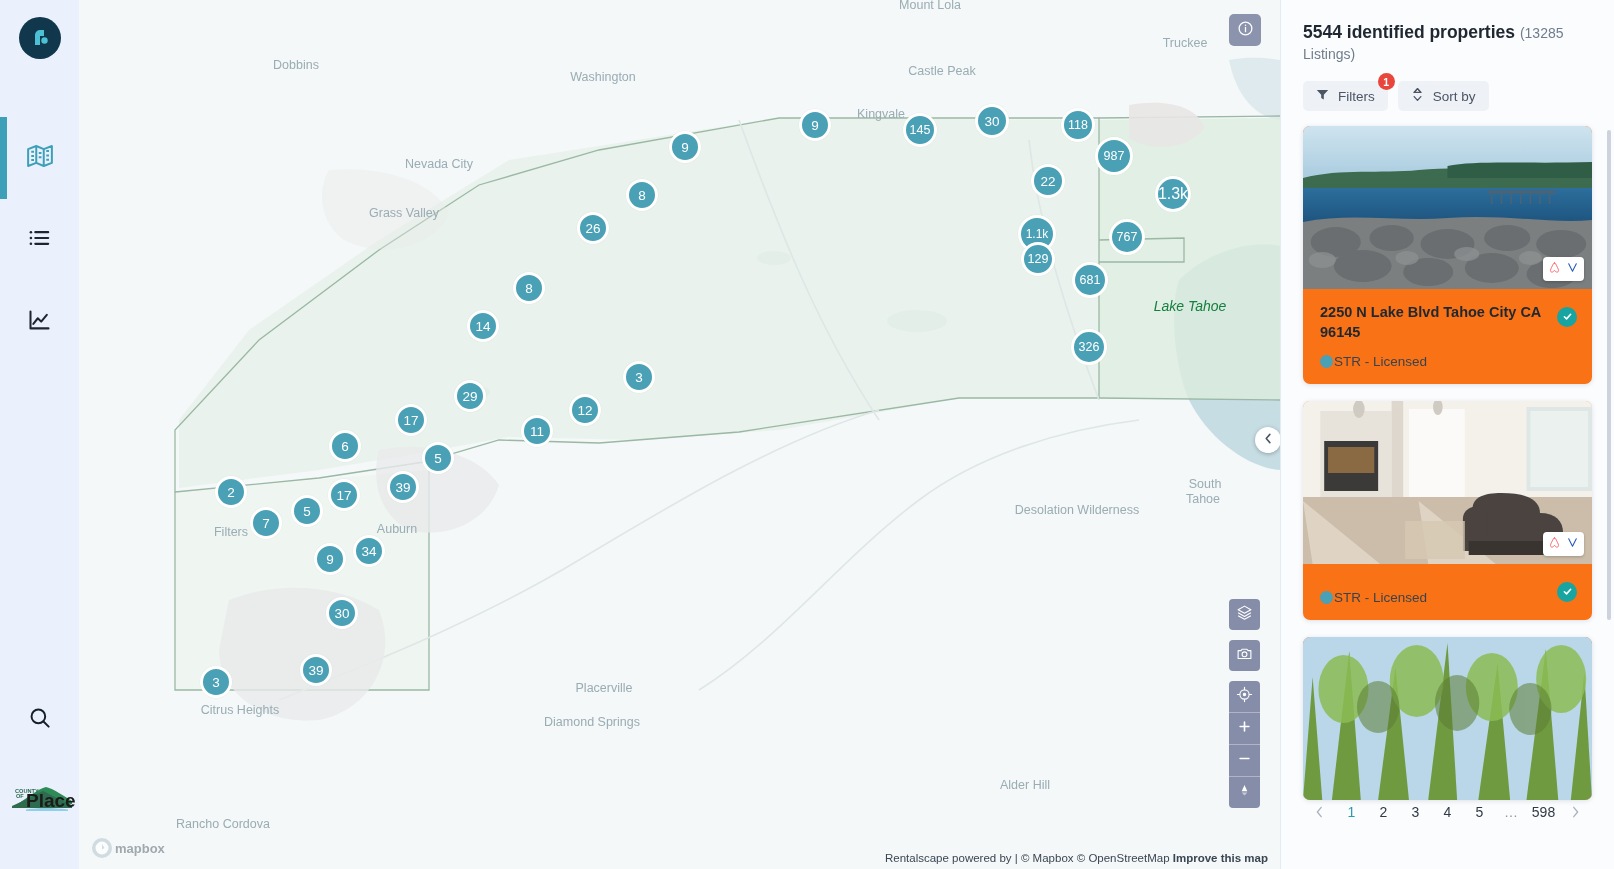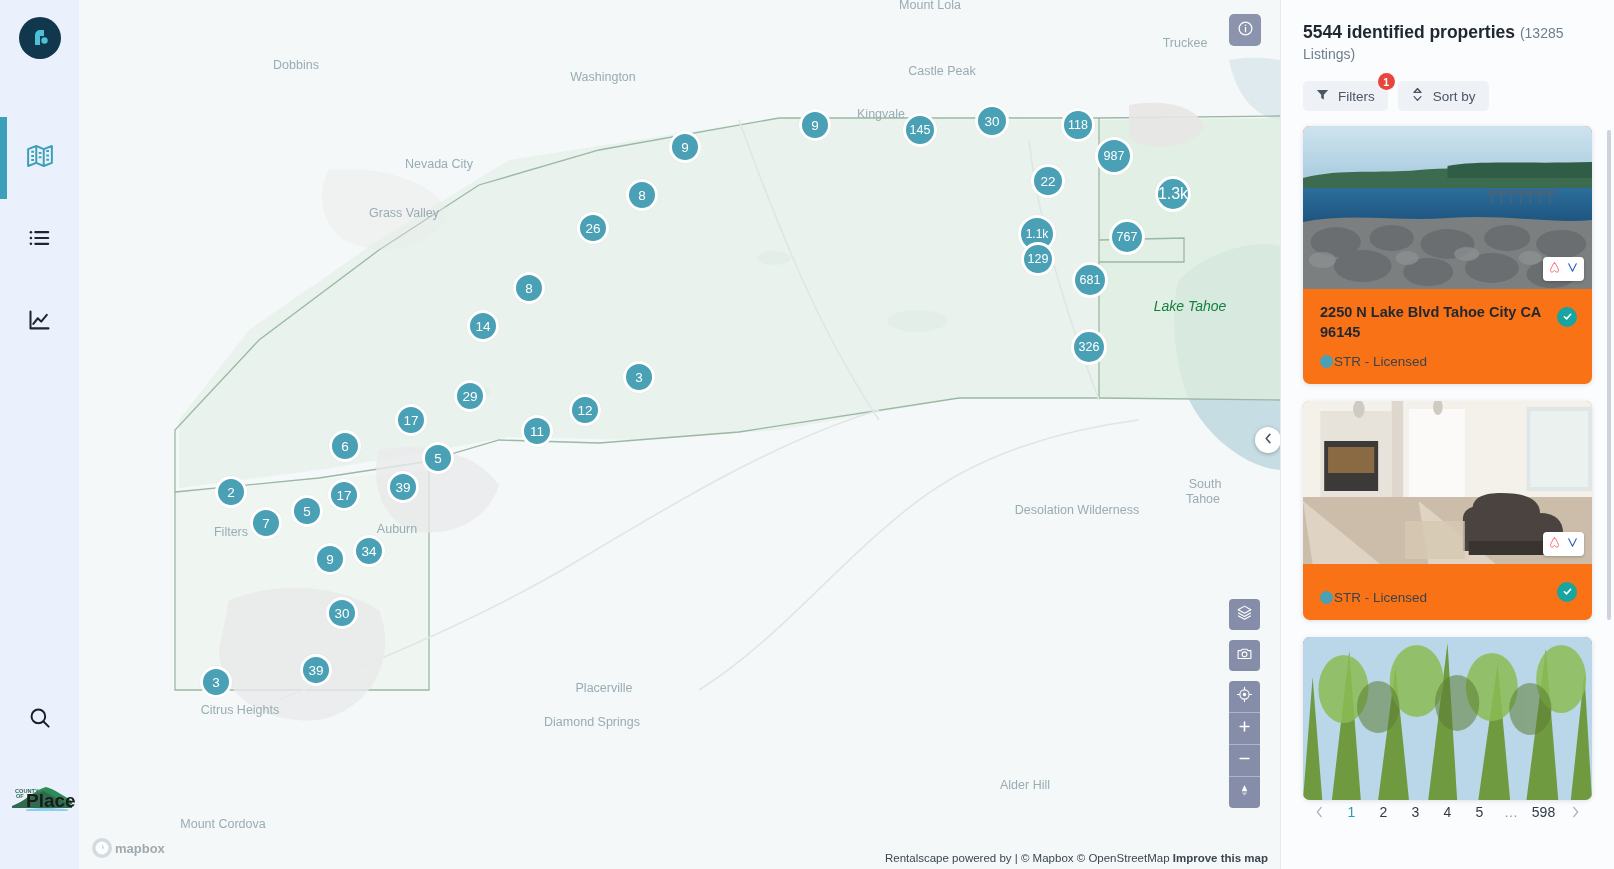--- a/index.html
+++ b/index.html
@@ -285,21 +285,21 @@
         <div class="maplbl" style="left: 802px; top: 114px;">Kingvale</div>
         <div class="maplbl" style="left: 851px; top: 5px;">Mount Lola</div>
         <div class="maplbl" style="left: 1106px; top: 43px;">Truckee</div>
         <div class="maplbl" style="left: 360px; top: 164px;">Nevada City</div>
         <div class="maplbl" style="left: 325px; top: 213px;">Grass Valley</div>
         <div class="maplbl" style="left: 318px; top: 529px;">Auburn</div>
         <div class="maplbl" style="left: 152px; top: 532px;">Filters</div>
         <div class="maplbl" style="left: 161px; top: 710px;">Citrus Heights</div>
         <div class="maplbl" style="left: 525px; top: 688px;">Placerville</div>
         <div class="maplbl" style="left: 513px; top: 722px;">Diamond Springs</div>
-        <div class="maplbl" style="left: 144px; top: 824px;">Mount Cordova</div>
+        <div class="maplbl" style="left: 144px; top: 824px;">Rancho Cordova</div>
         <div class="maplbl" style="left: 946px; top: 785px;">Alder Hill</div>
         <div class="maplbl" style="left: 998px; top: 510px;">Desolation Wilderness</div>
         <div class="maplbl" style="left: 1126px; top: 484px;">South</div>
         <div class="maplbl" style="left: 1124px; top: 499px;">Tahoe</div>
         <div class="maplbl big" style="left: 1111px; top: 306px;">Lake Tahoe</div>
       </div>
 
     <div id="map-clusters">
         <div class="cluster" style="left: 736px; top: 125px; width: 32px; height: 32px; font-size: 13.5px;">9</div>
         <div class="cluster" style="left: 841px; top: 130px; width: 34px; height: 34px; font-size: 12.5px;">145</div>

